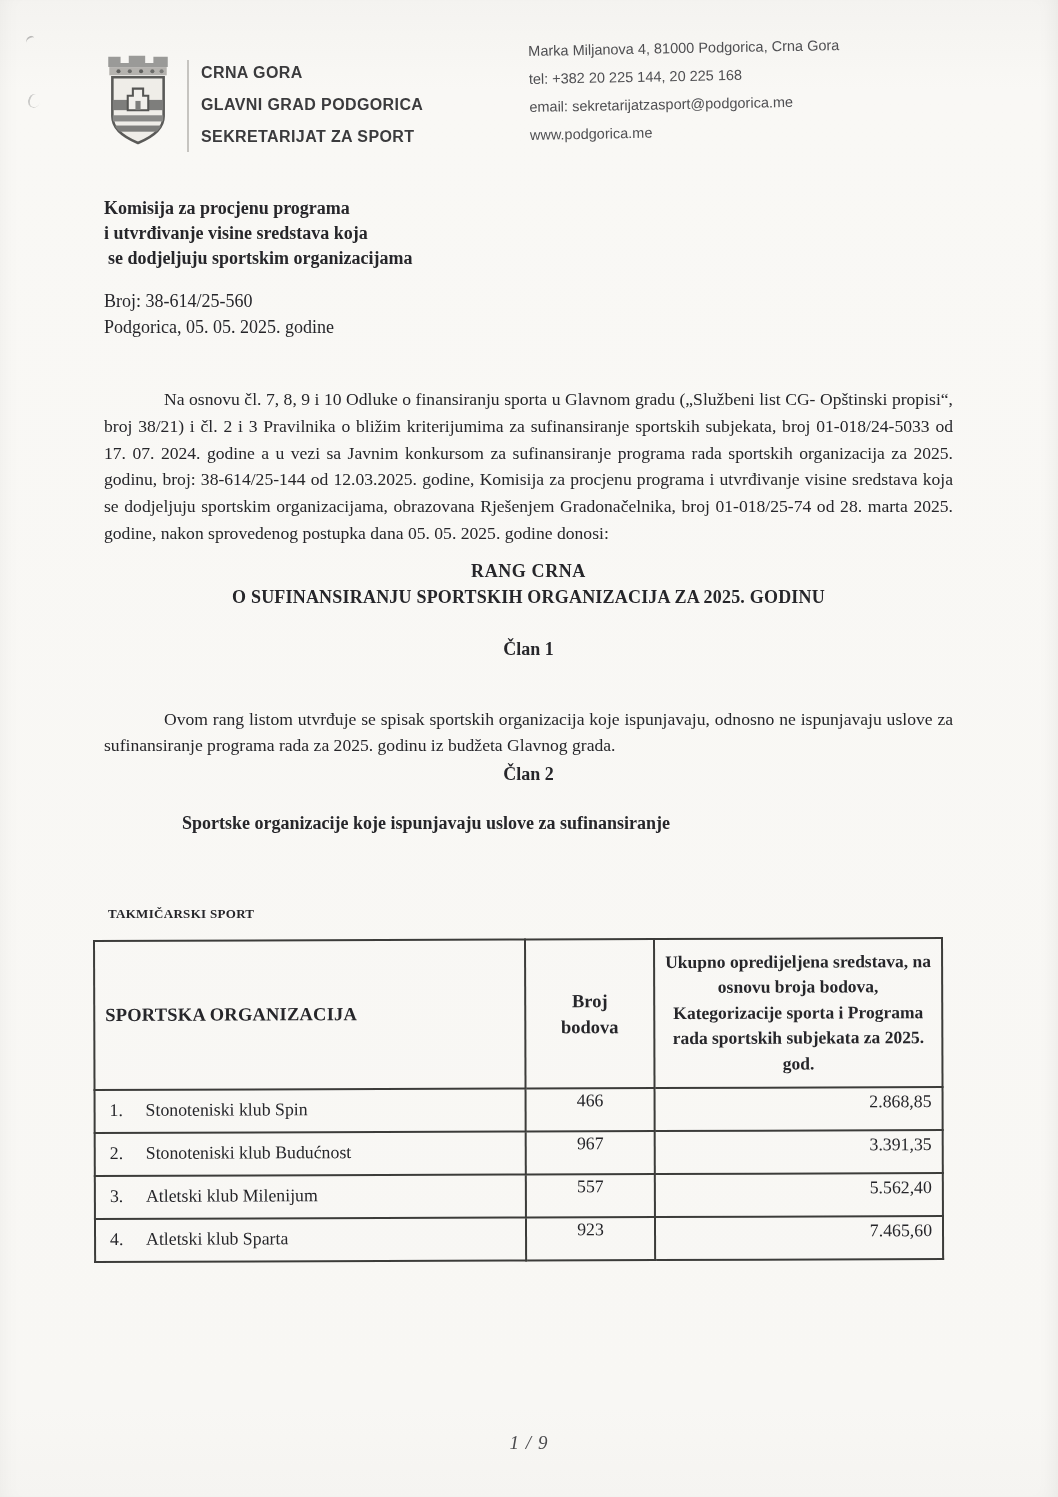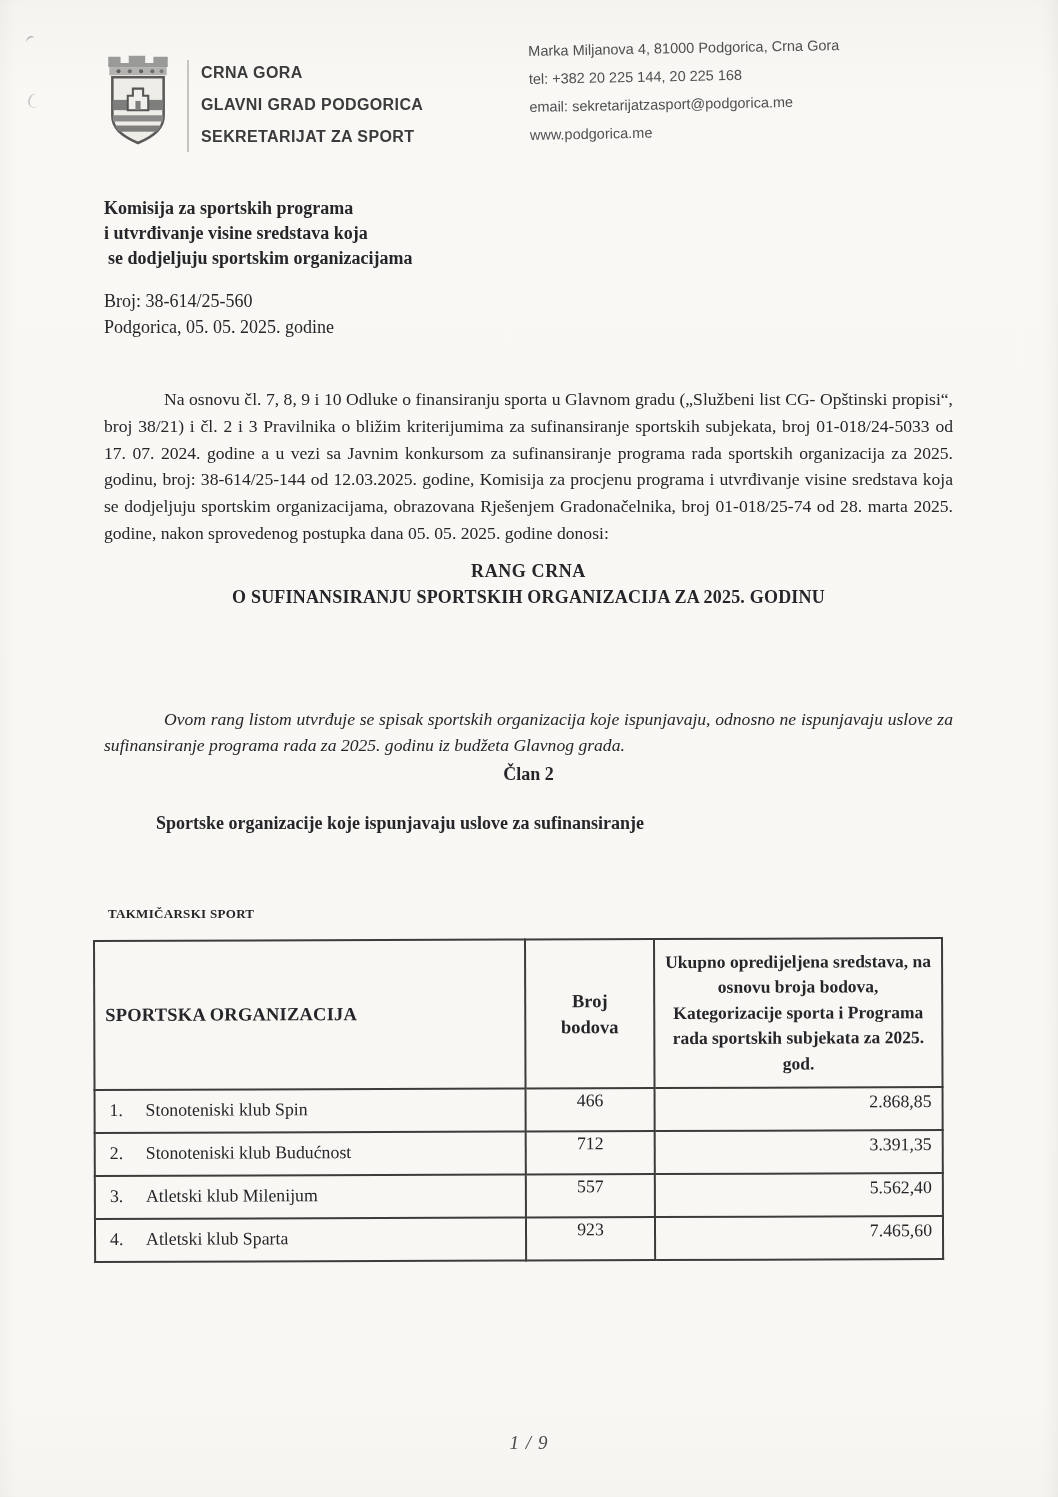--- a/index.html
+++ b/index.html
@@ -29,30 +29,30 @@
   
   .commission { position:absolute; left:104px; top:196px; font-weight:bold; font-size:18px; line-height:25px; }
   .commission .l3 { padding-left:4px; }
   .doc-meta { position:absolute; left:104px; top:288px; font-size:18px; line-height:26px; }
   
   .para {
     position:absolute; left:104px; width:849px;
     font-size:17.6px; line-height:26.8px; text-align:justify; text-indent:60px;
   }
   .p1 { top:358px;margin-top:28px; }
-  .p2 { top:688px;font-style:italic; }
+  .p2 { top:688px; }
   .center-h {
     position:absolute; left:104px; width:849px; text-align:center;
     font-weight:bold; font-size:18px; white-space:nowrap;
   }
   .h-rang  { top:561px; letter-spacing:.6px; }
   .h-title { top:587px; letter-spacing:.2px; }
   .h-clan1 { top:639px; }
   .h-clan2 { top:764px; }
-  .subhead { position:absolute; left:156px; top:813px; font-weight:bold; font-size:18px; }
+  .subhead { position:absolute; left:182px; top:813px; font-weight:bold; font-size:18px; }
   
   .section-title { position:absolute; left:108px; top:906px; font-weight:bold; font-size:13px; letter-spacing:.3px; }
   table.orgs {
     position:absolute; left:93px; top:940px; width:848px;
     border-collapse:collapse; table-layout:fixed;
     transform:rotate(-0.2deg); transform-origin:left top;
   }
   table.orgs th, table.orgs td { border:2px solid #3c3c3a; }
   th.h-org  { height:145px; text-align:left; vertical-align:middle; padding-left:10px; font-size:18.5px; letter-spacing:.2px; }
   th.h-pts  { vertical-align:middle; font-size:18.5px; line-height:26px; padding:12px 16px; }
@@ -116,34 +116,35 @@
   </div>
 
   <div class="lh-right">
     <div>Marka Miljanova 4, 81000 Podgorica, Crna Gora</div>
     <div>tel: +382 20 225 144, 20 225 168</div>
     <div>email: sekretarijatzasport@podgorica.me</div>
     <div>www.podgorica.me</div>
   </div>
 
   <div class="commission">
-    <div>Komisija za sportskih programa</div>
+    <div>Komisija za procjenu programa</div>
     <div>i utvrđivanje visine sredstava koja</div>
     <div class="l3">se dodjeljuju sportskim organizacijama</div>
   </div>
 
   <div class="doc-meta">
     <div>Broj: 38-614/25-560</div>
     <div>Podgorica, 05. 05. 2025. godine</div>
   </div>
 
   <p class="para p1">Na osnovu čl. 7, 8, 9 i 10 Odluke o finansiranju sporta u Glavnom gradu („Službeni list CG- Opštinski propisi“, broj 38/21) i čl. 2 i 3 Pravilnika o bližim kriterijumima za sufinansiranje sportskih subjekata, broj 01-018/24-5033 od 17. 07. 2024. godine a u vezi sa Javnim konkursom za sufinansiranje programa rada sportskih organizacija za 2025. godinu, broj: 38-614/25-144 od 12.03.2025. godine, Komisija za procjenu programa i utvrđivanje visine sredstava koja se dodjeljuju sportskim organizacijama, obrazovana Rješenjem Gradonačelnika, broj 01-018/25-74 od 28. marta 2025. godine, nakon sprovedenog postupka dana 05. 05. 2025. godine donosi:</p>
 
   <div class="center-h h-rang">RANG CRNA</div>
   <div class="center-h h-title">O SUFINANSIRANJU SPORTSKIH ORGANIZACIJA ZA 2025. GODINU</div>
+  <div class="center-h h-clan1">Član 1</div>
 
   <p class="para p2">Ovom rang listom utvrđuje se spisak sportskih organizacija koje ispunjavaju, odnosno ne ispunjavaju uslove za sufinansiranje programa rada za 2025. godinu iz budžeta Glavnog grada.</p>
 
   <div class="center-h h-clan2">Član 2</div>
   <div class="subhead">Sportske organizacije koje ispunjavaju uslove za sufinansiranje</div>
 
   <div class="section-title">TAKMIČARSKI SPORT</div>
 
   <table class="orgs">
     <colgroup>
@@ -157,21 +158,21 @@
       <th class="h-pts">Broj bodova</th>
       <th class="h-fund">Ukupno opredijeljena sredstava, na osnovu broja bodova, Kategorizacije sporta i Programa rada sportskih subjekata za 2025. god.</th>
     </tr>
     <tr class="data-row">
       <td class="c-org"><span class="num">1.</span><span>Stonoteniski klub Spin</span></td>
       <td class="c-pts">466</td>
       <td class="c-amt">2.868,85</td>
     </tr>
     <tr class="data-row">
       <td class="c-org"><span class="num">2.</span><span>Stonoteniski klub Budućnost</span></td>
-      <td class="c-pts">712</td>
+      <td class="c-pts">967</td>
       <td class="c-amt">3.391,35</td>
     </tr>
     <tr class="data-row">
       <td class="c-org"><span class="num">3.</span><span>Atletski klub Milenijum</span></td>
       <td class="c-pts">557</td>
       <td class="c-amt">5.562,40</td>
     </tr>
     <tr class="data-row">
       <td class="c-org"><span class="num">4.</span><span>Atletski klub Sparta</span></td>
       <td class="c-pts">923</td>

